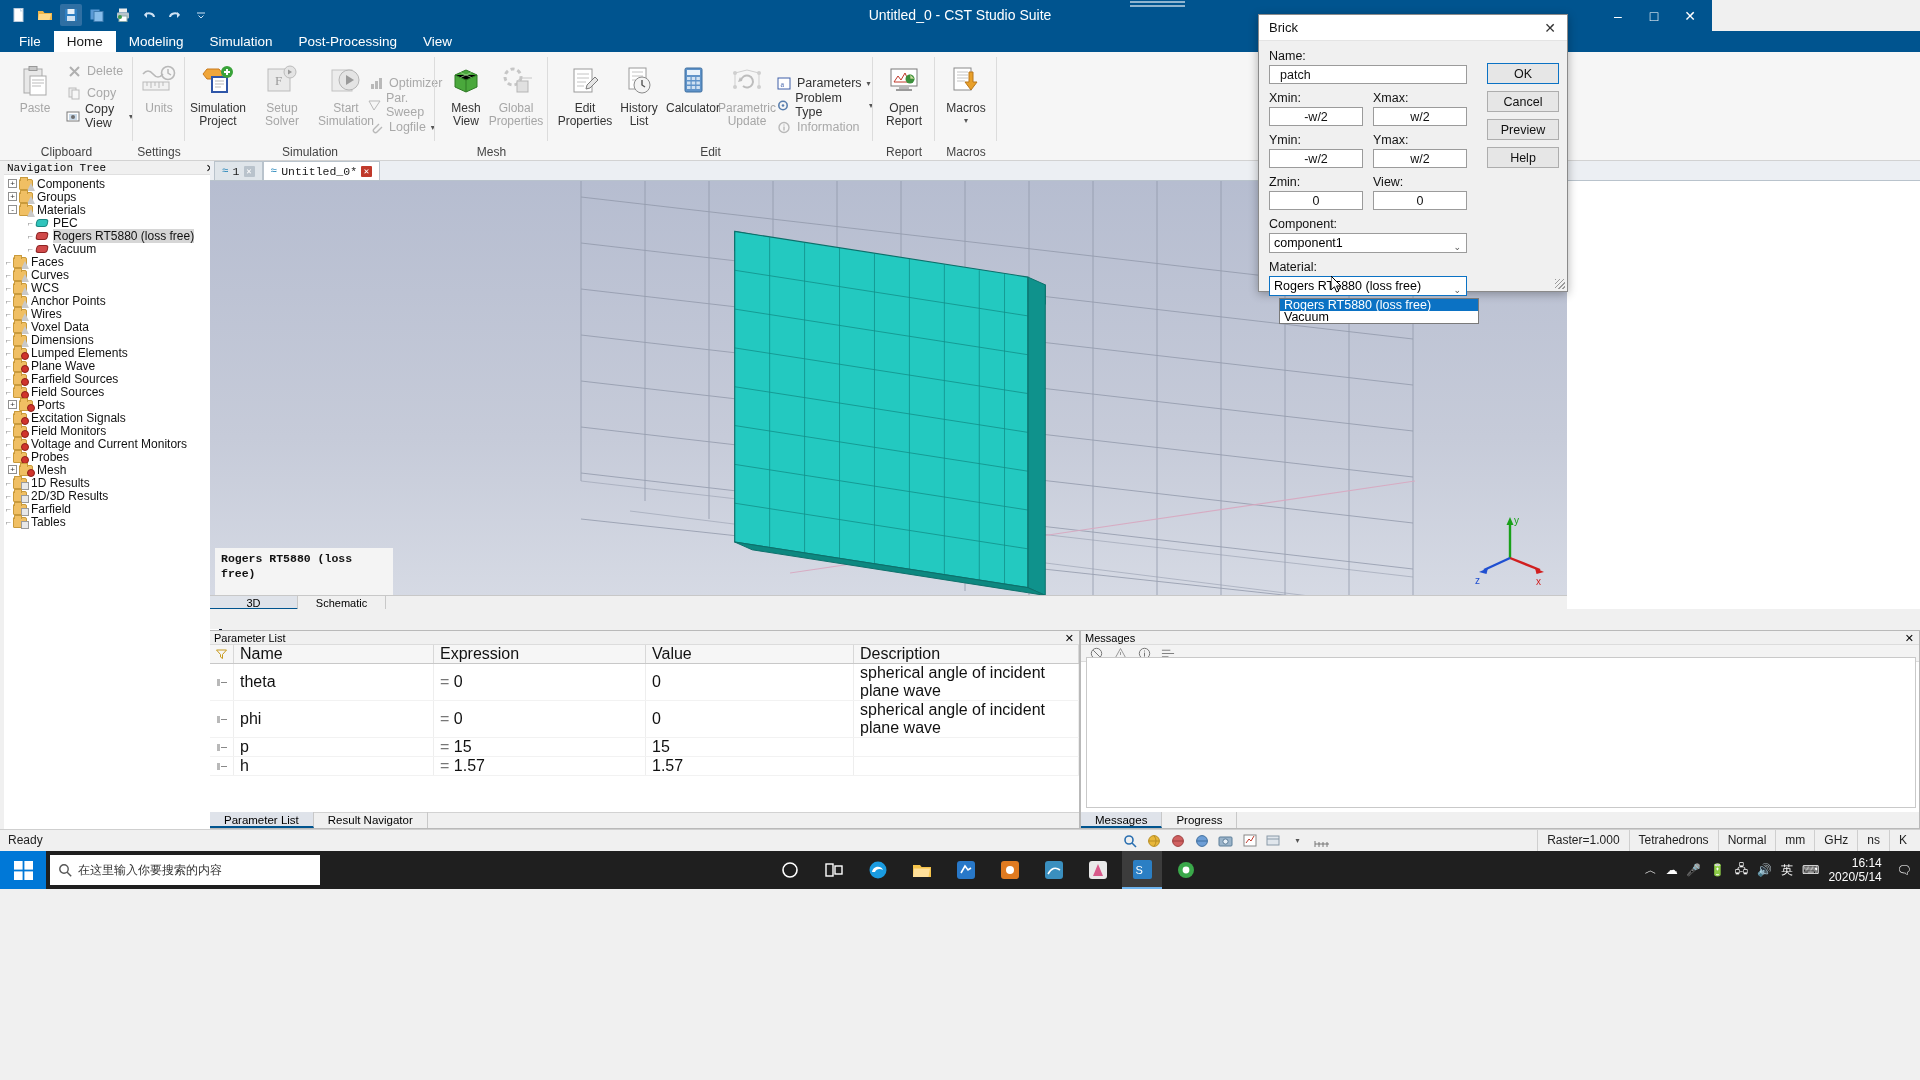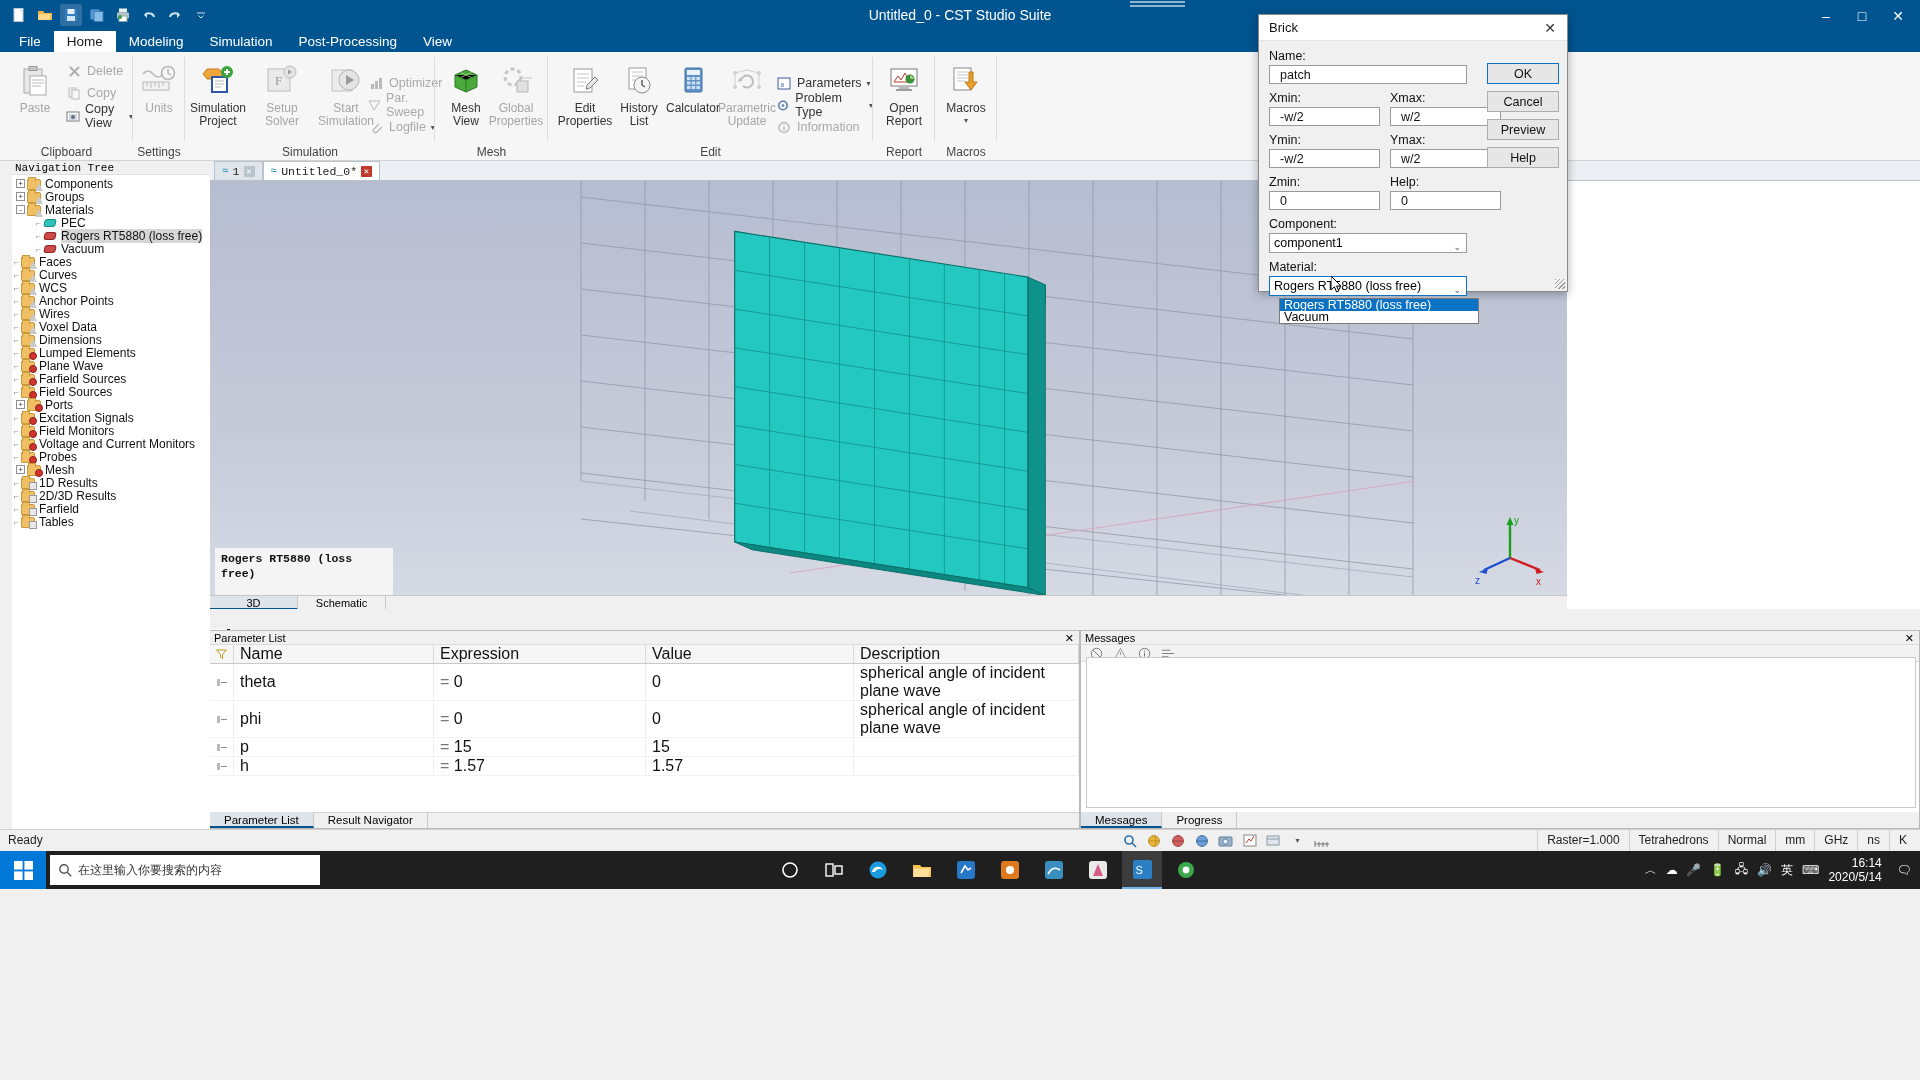--- a/index.html
+++ b/index.html
@@ -6,21 +6,21 @@
   html, body { margin:0; padding:0; }
   body {
     width:1920px; height:1080px; overflow:hidden;
     font-family:"Liberation Sans", sans-serif;
     font-size:13px; color:#000; background:#f0f0f0;
     position:relative;
   }
 
   
   .titlebar{
-    position:absolute; left:0; top:0; width:1920px; height:31px;
+    position:absolute; left:0; top:0; width:1712px; height:31px;
     background:#00548f; color:#fff;
   }
   .qat{ position:absolute; left:8px; top:4px; display:flex; align-items:center; gap:4px; }
   .qat .qbtn{ width:22px; height:22px; display:flex; align-items:center; justify-content:center; border-radius:2px; }
   .qat .qbtn.sel{ background:#2f6fa3; }
   .app-title{
     position:absolute; left:0; top:0; width:1920px; height:31px;
     line-height:31px; text-align:center; font-size:14px; color:#fff;
   }
   .titlegrip{ position:absolute; left:1130px; top:1px; width:55px; height:8px;
@@ -59,21 +59,21 @@
   .smallbtn{
     position:absolute; height:20px; display:flex; align-items:center; gap:5px;
     font-size:12.5px; color:#333;
   }
   .smallbtn.dis{ color:#a9a9a9; }
   .smallbtn .sic{ width:16px; height:16px; display:flex; align-items:center; justify-content:center; }
   .caret{ font-size:8px; color:#555; }
 
   
   .navpanel{
-    position:absolute; left:12px; top:161px; width:218px; height:668px;
+    position:absolute; left:4px; top:161px; width:218px; height:668px;
     background:#fff; border-right:3px solid #0f172a;
   }
   .navhdr{
     height:14px; background:#f0f0f0; font-family:"Liberation Mono", monospace;
     font-size:11px; padding-left:3px; line-height:14px; position:relative;
     border-bottom:1px solid #e0e0e0;
   }
   .navhdr .x{ position:absolute; right:4px; top:0; font-size:11px; cursor:pointer; font-family:"Liberation Sans",sans-serif;}
   .tree{ padding-top:2px; }
   .tnode{ height:13px; display:flex; align-items:center; font-size:12px; white-space:nowrap; }
@@ -219,21 +219,21 @@
   .dlg-title .t{ flex:1; }
   .dlg-title .x{ width:22px; height:22px; display:flex; align-items:center; justify-content:center;
       font-size:14px; color:#333; cursor:pointer;}
   .dlg-body{ position:relative; padding:8px 10px; }
   .flbl{ font-size:12.5px; color:#111; margin-bottom:2px; }
   .fin{
     width:198px; height:19px; border:1px solid #9b9b9b; background:#fff; font-size:12.5px;
     padding:0 10px; line-height:18px; color:#111; font-family:"Liberation Sans",sans-serif;
   }
   .pairrow{ display:flex; gap:10px; }
-  .halfin{ width:111px; }
+  .halfin{ width:94px;text-align:center; }
   .fcol{ margin-bottom:7px; }
   .selbox{
     width:198px; height:20px; border:1px solid #9b9b9b; background:#fff; font-size:12.5px;
     padding:0 4px; line-height:19px; position:relative;
   }
   .selbox.focus{ border:1px solid #0b72c4; }
   .selbox .arw{ position:absolute; right:5px; top:4px; font-size:9px; color:#555; }
   .dropdown{
     position:absolute; left:10px; top:0px; width:200px; border:1px solid #7a7a7a;
     background:#fff; z-index:5;
@@ -1253,21 +1253,21 @@
         <div class="fin halfin">w/2</div>
       </div>
     </div>
 
     <div class="pairrow">
       <div class="fcol">
         <div class="flbl">Zmin:</div>
         <div class="fin halfin">0</div>
       </div>
       <div class="fcol">
-        <div class="flbl">Help:</div>
+        <div class="flbl">View:</div>
         <div class="fin halfin">0</div>
       </div>
     </div>
 
     <div class="fcol">
       <div class="flbl">Component:</div>
       <div class="selbox">
         <span>component1</span>
         <span class="arw">⌄</span>
       </div>

